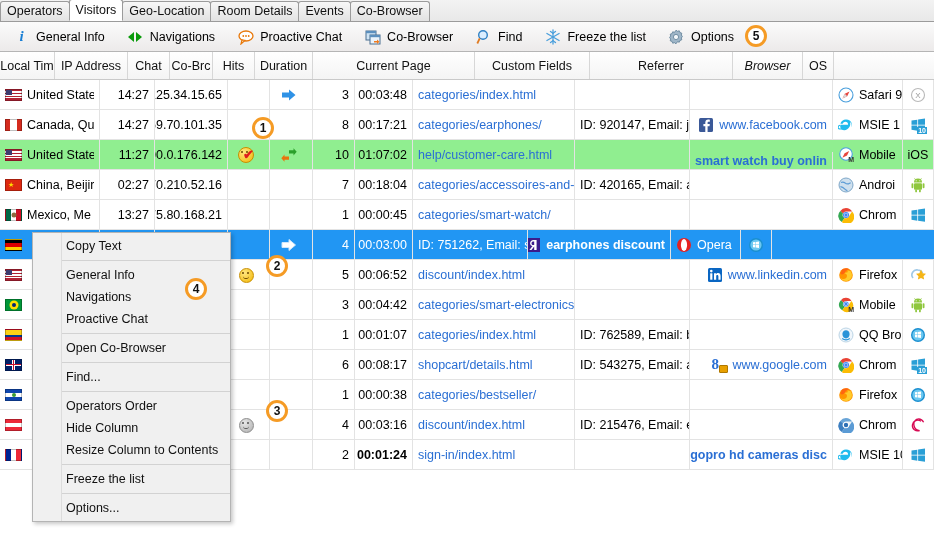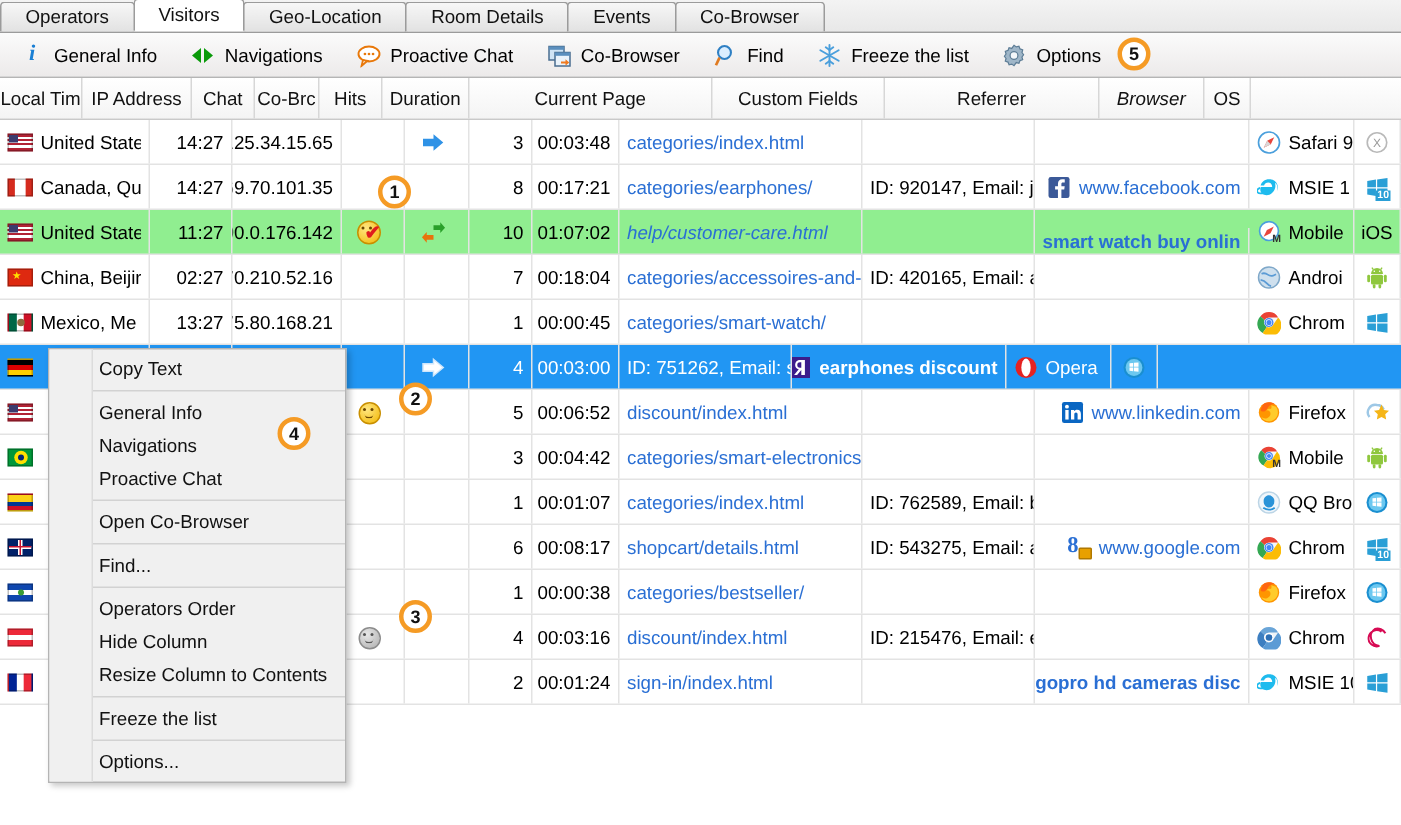--- a/index.html
+++ b/index.html
@@ -13,21 +13,21 @@
 
   
   .tabbar{
     position:absolute;left:0;top:0;width:934px;height:22px;
     background:linear-gradient(180deg,#f3f3f3 0%,#e8e8e8 100%);
     border-bottom:1px solid #9b9b9b;
     display:flex;align-items:flex-end;
     box-sizing:border-box;
   }
   .tab{
-    height:20px;line-height:19px;padding:0 16px;
+    height:20px;line-height:19px;padding:0 6px;
     font-size:12.5px;color:#111;
     background:linear-gradient(180deg,#f7f7f7 0%,#e2e2e2 100%);
     border:1px solid #9b9b9b;border-bottom:none;
     border-top-left-radius:3px;border-top-right-radius:3px;
     margin-right:-1px;
     box-sizing:border-box;
     white-space:nowrap;cursor:default;
   }
   .tab.active{
     background:#ffffff;height:22px;line-height:21px;
@@ -76,21 +76,21 @@
     box-sizing:border-box;overflow:hidden;white-space:nowrap;
     padding:0 5px;font-size:12.5px;
   }
   .c-left{justify-content:flex-start;}
   .c-right{justify-content:flex-end;}
   .c-center{justify-content:center;}
   .row.sel{background:#2196f3;color:#fff;}
   .row.chat{background:#90ee90;}
   .row.sel .link,.row.sel .ref{color:#ffffff;}
   .link{color:#2a6fd4;}
-  .row.chat .link{color:#2a6fd4;font-style:italic;}
+  .row.chat .link{color:#2a6fd4;}
   .ref{color:#2a6fd4;}
   .ref.bold{font-weight:bold;}
   .flag{width:17px;height:12px;flex:none;margin-right:5px;display:inline-block;position:relative;overflow:hidden;border:1px solid rgba(0,0,0,.25);box-sizing:border-box;}
   .loclabel{overflow:hidden;text-overflow:clip;white-space:nowrap;}
   .ricon{width:16px;height:16px;flex:none;margin-right:5px;display:flex;align-items:center;justify-content:center;}
 
   
   .ctxmenu{
     position:absolute;left:32px;top:232px;width:199px;
     background:#f0f0f0;border:1px solid #b4b4b4;
@@ -793,21 +793,21 @@
         <div class="row">
           <div class="cell c-left" style="width: 100px; flex: 0 0 100px;">
             <span class="flag" style="background:linear-gradient(90deg,#002395 0 33%,#fff 33% 66%,#ed2939 66% 100%)"></span>
             <span class="loclabel"></span>
           </div>
           <div class="cell c-right" style="width: 55px; flex: 0 0 55px;"></div>
           <div class="cell c-right" style="width: 73px; flex: 0 0 73px;"></div>
           <div class="cell c-center" style="width: 42px; flex: 0 0 42px;"></div>
           <div class="cell c-center" style="width: 43px; flex: 0 0 43px;"></div>
           <div class="cell c-right" style="width: 42px; flex: 0 0 42px;">2</div>
-          <div class="cell c-right" style="width: 58px; flex: 0 0 58px;">00:01:24</div>
+          <div class="cell c-right" style="width: 58px; flex: 0 0 58px; font-weight: bold;">00:01:24</div>
           <div class="cell c-left" style="width: 162px; flex: 0 0 162px;">
             <span class="link">sign-in/index.html</span>
           </div>
           <div class="cell c-left" style="width: 115px; flex: 0 0 115px;"></div>
           <div class="cell c-right" style="width: 143px; flex: 0 0 143px;">
             <span class="ref bold">gopro hd cameras disc</span>
           </div>
           <div class="cell c-left" style="width: 70px; flex: 0 0 70px;">
             <span class="ricon">
               <svg width="16" height="16" viewBox="0 0 16 16">

